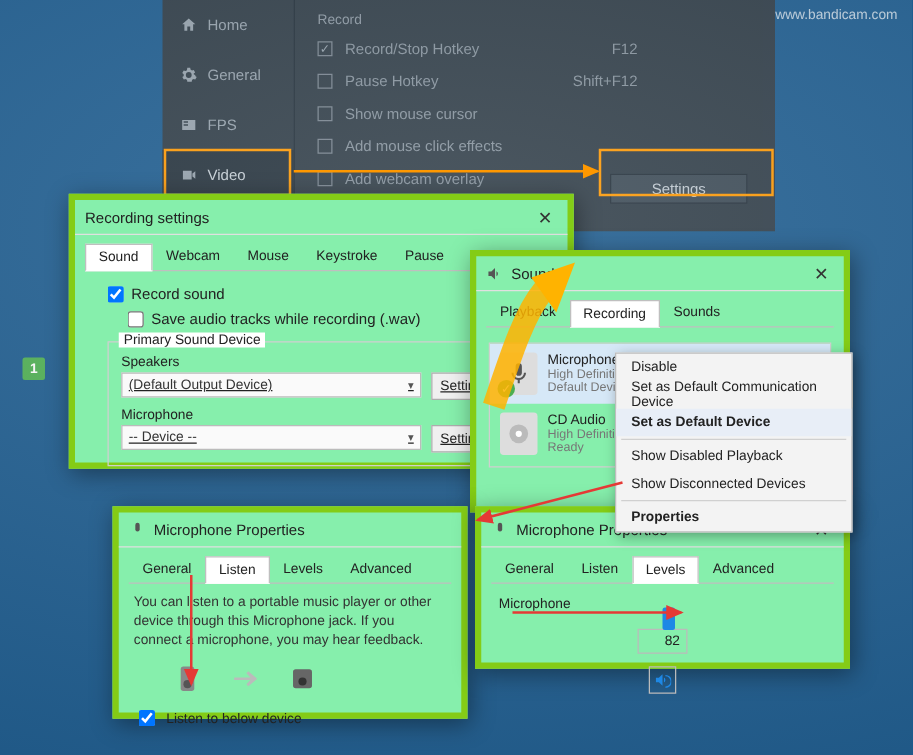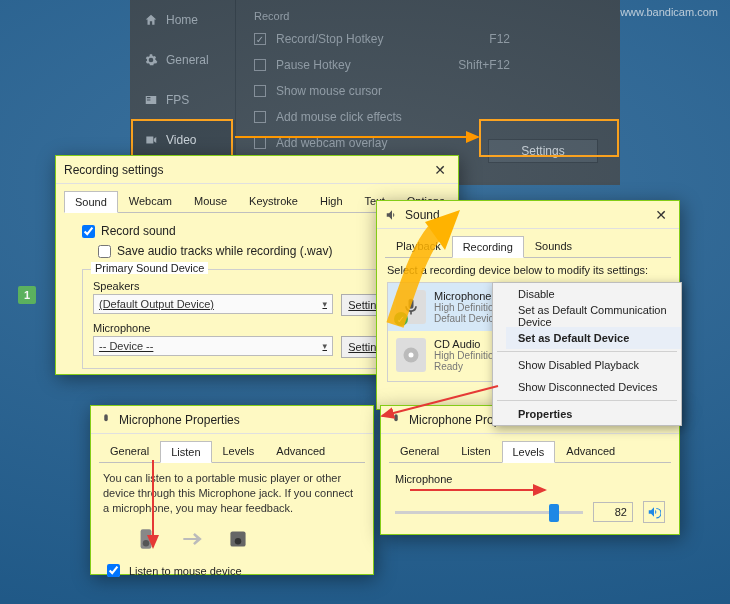--- a/index.html
+++ b/index.html
@@ -20,21 +20,21 @@
   .dark-main .row { height:26px; display:flex; align-items:center; color:#8a949d; font-size:12px; padding-left:18px; }
   .dark-main .row .cb { width:12px; height:12px; border:1px solid #7b858e; margin-right:10px; display:inline-flex; align-items:center; justify-content:center; }
   .dark-main .row .cb.checked::after { content:"✓"; font-size:10px; color:#9aa4ad; }
   .dark-main .row .val { position:absolute; right:110px; color:#8a949d; }
   .settings-btn { position:absolute; bottom:22px; right:22px; width:110px; height:24px; background:#3a4750; border:1px solid #1f2932; color:#c8cfd5; font-size:12px; display:flex; align-items:center; justify-content:center; }
   .hl-orange { position:absolute; border:2px solid #ff9800; pointer-events:none; }
   .hl-red { position:absolute; border:2px solid #e53935; pointer-events:none; }
   .num-badge { position:absolute; width:18px; height:18px; background:#4caf50; color:#fff; font-size:11px; font-weight:600; display:flex; align-items:center; justify-content:center; border-radius:2px; }
 
   
-  .dlg { position:absolute; background:#fef9c3; border:1px solid #84cc16; box-shadow: 2px 4px 18px rgba(0,0,0,0.4); font-size:12px; color:#222; }
+  .dlg { position:absolute; background:#86efac; border:5px solid #84cc16; box-shadow: 2px 4px 18px rgba(0,0,0,0.4); font-size:12px; color:#222; }
   .dlg .title { height:28px; display:flex; align-items:center; padding:0 8px; font-size:12px; border-bottom:1px solid #e0e0e0; }
   .dlg .title .x { margin-left:auto; font-size:14px; color:#333; width:20px; text-align:center; }
   .tabs { display:flex; gap:0; padding:6px 8px 0 8px; font-size:11px; }
   .tabs .tab { padding:4px 10px; border:1px solid transparent; border-bottom:none; color:#222; }
   .tabs .tab.active { border:1px solid #bfbfbf; border-bottom:1px solid #fff; background:#fff; position:relative; top:1px; }
   .tabs-underline { border-bottom:1px solid #bfbfbf; margin:0 8px; }
   .rec-dlg { left:55px; top:155px; width:404px; height:220px; z-index:3; }
   .rec-body { padding:8px 14px 10px 26px; }
   .rec-body .ck { display:flex; align-items:center; gap:6px; height:20px; }
   .rec-body .ck input { margin:0; }
@@ -55,37 +55,37 @@
   .dev-item { height:48px; display:flex; align-items:center; padding:0 8px; gap:8px; }
   .dev-item.sel { background:#d6e8f7; }
   .dev-item .icn { width:30px; height:34px; background:#ddd; border-radius:3px; display:flex; align-items:center; justify-content:center; position:relative; }
   .dev-item .icn svg { width:20px; height:20px; fill:#555; }
   .dev-item .icn .ok { position:absolute; bottom:-2px; left:-2px; width:14px; height:14px; background:#4caf50; border-radius:50%; color:#fff; font-size:10px; display:flex; align-items:center; justify-content:center; }
   .dev-item .txt .n { font-size:11px; color:#222; }
   .dev-item .txt .s { font-size:10px; color:#777; }
   .level-bars { margin-left:auto; width:12px; height:30px; display:flex; flex-direction:column; justify-content:flex-end; gap:2px; }
   .level-bars i { display:block; height:3px; background:#8aa9c9; }
   .ctx-menu { position:absolute; left:492px; top:282px; width:190px; background:#f3f3f3; border:1px solid #bdbdbd; box-shadow:2px 3px 10px rgba(0,0,0,0.35); font-size:11px; z-index:6; }
-  .ctx-menu .mi { height:22px; display:flex; align-items:center; padding:0 12px; color:#222;margin-left:13px; }
+  .ctx-menu .mi { height:22px; display:flex; align-items:center; padding:0 12px; color:#222; }
   .ctx-menu .mi.hl { background:#e8eef7; }
   .ctx-menu .mi.bold { font-weight:600; }
   .ctx-menu hr { border:none; border-top:1px solid #d0d0d0; margin:2px 4px; }
 
   
   .mp-listen { left:90px; top:405px; width:284px; height:170px; z-index:5; }
   .mp-listen .body { padding:8px 12px; font-size:11px; }
   .mp-listen .desc { line-height:1.35; color:#333; }
   .mp-listen .iconrow { display:flex; gap:20px; align-items:center; margin:10px 0 8px 30px; }
   .mp-listen .iconrow svg { width:26px; height:26px; fill:#666; }
   .mp-listen .ck { display:flex; align-items:center; gap:6px; height:22px; }
 
   
   .mp-levels { left:380px; top:405px; width:300px; height:130px; z-index:5; }
   .mp-levels .body { padding:10px 14px; font-size:11px; }
-  .slider-wrap { display:flex; align-items:center; gap:10px; margin-top:16px; }
+  .slider-wrap { display:flex; align-items:center; gap:10px; margin-top:4px;flex-direction:column; }
   .track { position:relative; flex:1; height:3px; background:#cfcfcf; }
   .track .thumb { position:absolute; top:-7px; width:10px; height:18px; background:#1e88e5; border-radius:2px; }
   .valbox { width:40px; height:20px; border:1px solid #bbb; display:flex; align-items:center; justify-content:flex-end; padding:0 5px; font-size:11px; }
   .spk-btn { width:22px; height:22px; border:1px solid #bbb; display:flex; align-items:center; justify-content:center; }
   .spk-btn svg { width:14px; height:14px; fill:#1e88e5; }
 
   
   svg.arrows { position:absolute; left:0; top:0; width:730px; height:604px; pointer-events:none; z-index:10; }
 </style>
 </head>
@@ -153,21 +153,21 @@
 <div class="dlg rec-dlg">
   <div class="title">
     <span>Recording settings</span>
     <span class="x">✕</span>
   </div>
   <div class="tabs">
     <div class="tab active">Sound</div>
     <div class="tab">Webcam</div>
     <div class="tab">Mouse</div>
     <div class="tab">Keystroke</div>
-    <div class="tab">High</div>
+    <div class="tab">Pause</div>
     <div class="tab">Text</div>
     <div class="tab">Options</div>
   </div>
   <div class="tabs-underline"></div>
   <div class="rec-body">
     <label class="ck">
         <input type="checkbox" checked="" style="">
         <span>Record sound</span>
       </label>
     <label class="ck" style="margin-left:16px">
@@ -209,21 +209,20 @@
     <span>Sound</span>
     <span class="x">✕</span>
   </div>
   <div class="tabs">
     <div class="tab">Playback</div>
     <div class="tab active">Recording</div>
     <div class="tab">Sounds</div>
   </div>
   <div class="tabs-underline"></div>
   <div class="snd-body">
-    <div>Select a recording device below to modify its settings:</div>
     <div class="dev-list">
       <div class="dev-item sel">
         <div class="icn">
             <svg viewBox="0 0 24 24">
               <path d="M12 14a3 3 0 003-3V5a3 3 0 00-6 0v6a3 3 0 003 3zm5-3a5 5 0 01-10 0H5a7 7 0 006 6.9V21h2v-3.1A7 7 0 0019 11h-2z"></path>
             </svg>
             <span class="ok">✓</span>
           </div>
         <div class="txt">
             <div class="n">Microphone</div>
@@ -297,21 +296,21 @@
       <svg viewBox="0 0 24 24">
           <path d="M4 11h12l-3-3 1.5-1.5L21 12l-6.5 5.5L13 16l3-3H4z" fill="#bbb"></path>
         </svg>
       <svg viewBox="0 0 24 24">
           <rect x="5" y="5" width="14" height="14" rx="2" fill="#666"></rect>
           <circle cx="12" cy="14" r="3" fill="#333"></circle>
         </svg>
     </div>
     <label class="ck">
         <input type="checkbox" checked="" style="">
-        <span>Listen to mouse device</span>
+        <span>Listen to below device</span>
       </label>
   </div>
 </div>
 
 <div class="dlg mp-levels">
   <div class="title">
     <svg width="14" height="14" style="margin-right:6px" viewBox="0 0 24 24" fill="#555">
         <path d="M12 14a3 3 0 003-3V5a3 3 0 00-6 0v6a3 3 0 003 3z"></path>
       </svg>
     <span>Microphone Properties</span>

